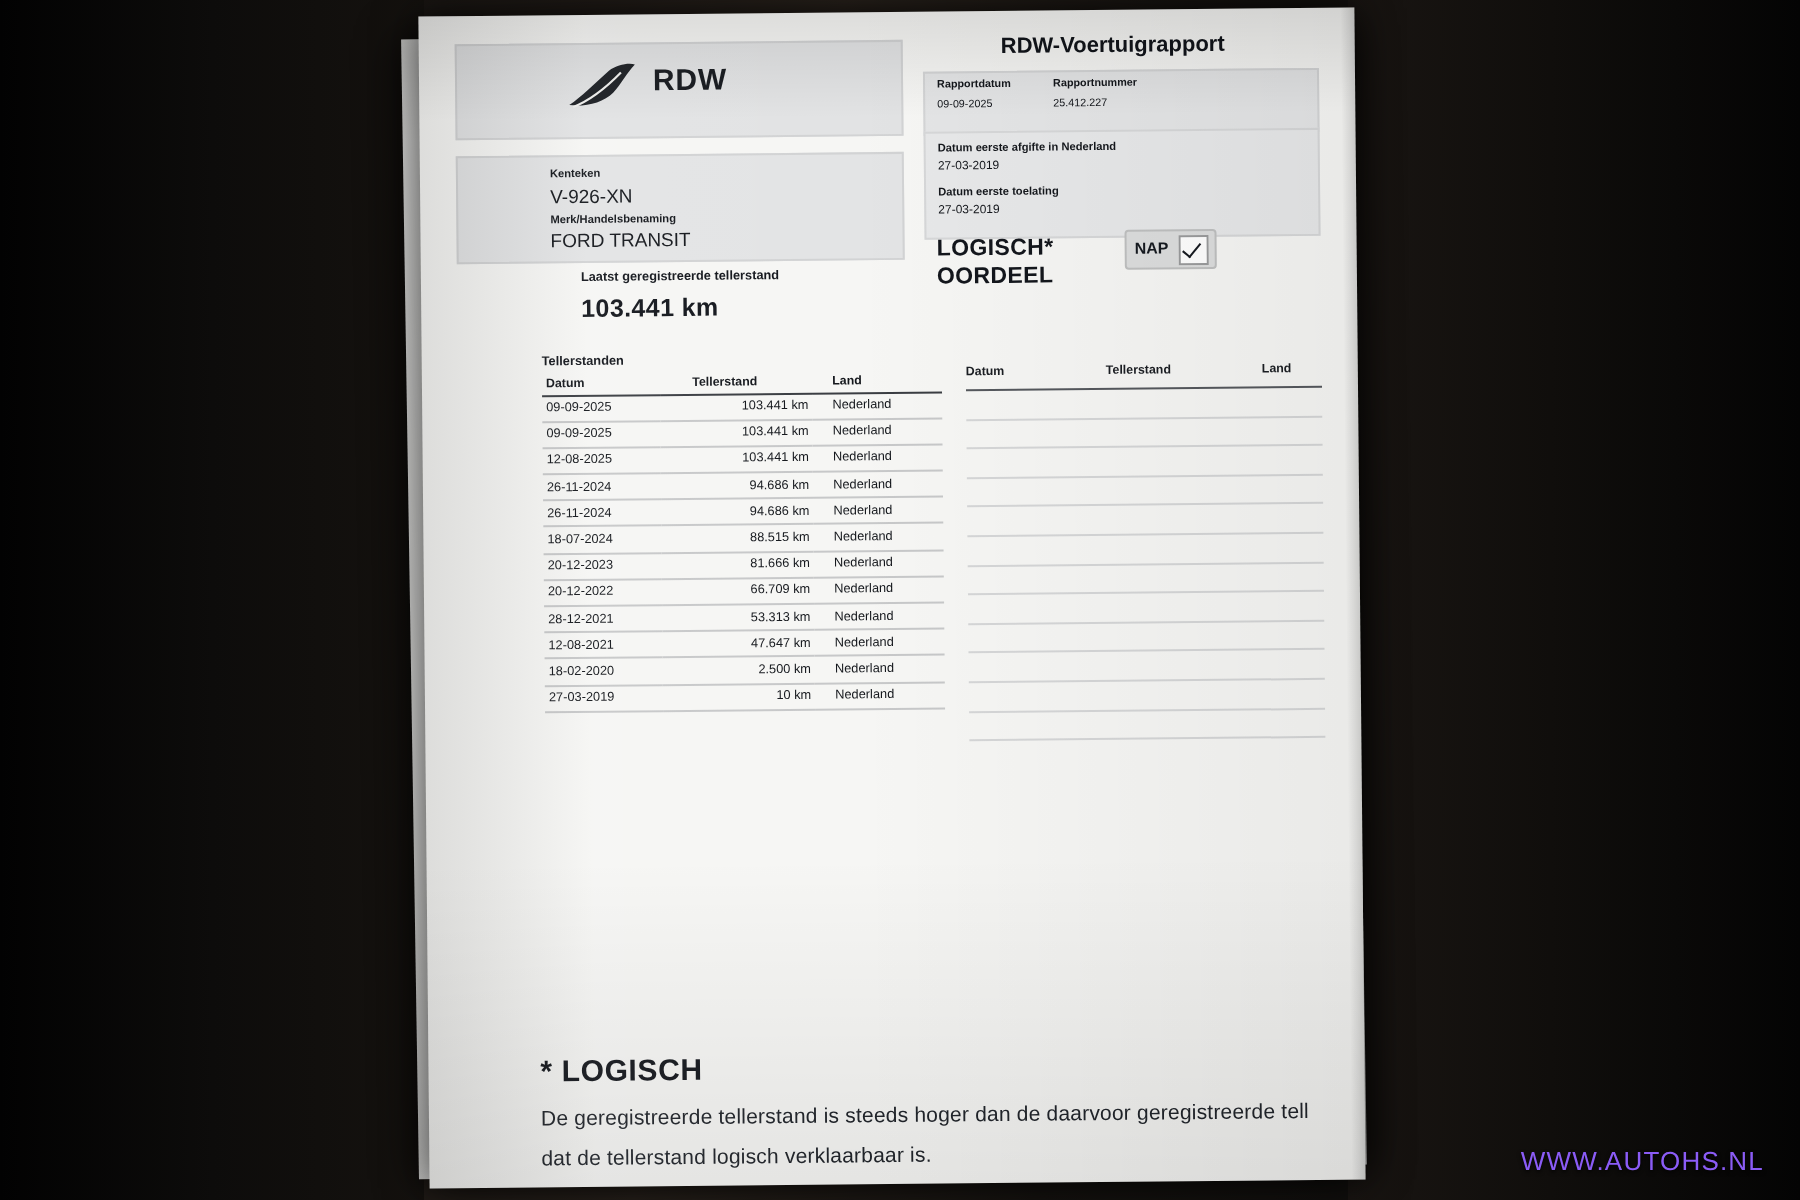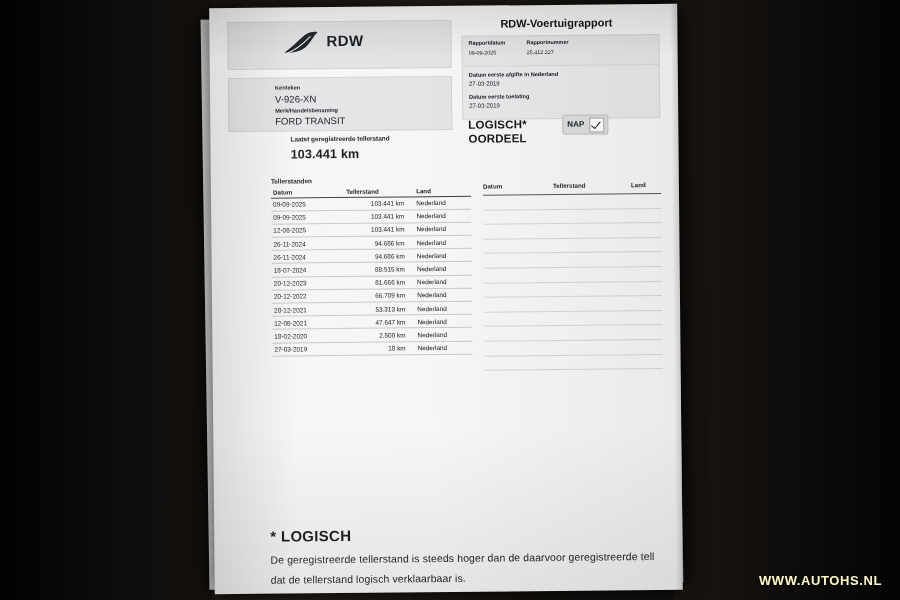--- a/index.html
+++ b/index.html
@@ -325,23 +325,23 @@
     width: 8px;
     height: 586px;
     background: linear-gradient(90deg, rgba(0,0,0,0.0), rgba(0,0,0,0.16));
   }
 
   .watermark {
     position: absolute;
     right: 18px;
     bottom: 12px;
     font-size: 13px;
-    font-weight: bold;
+    font-weight: normal;
     letter-spacing: 0.6px;
-    color: #fef9c3;
+    color: #8b5cf6;
     text-shadow: 0 1px 2px rgba(0,0,0,0.9);
     z-index: 50;
   }
 </style>
 </head>
 <body>
 
 <div id="stage">
 
   <div class="bg-desk"></div>

